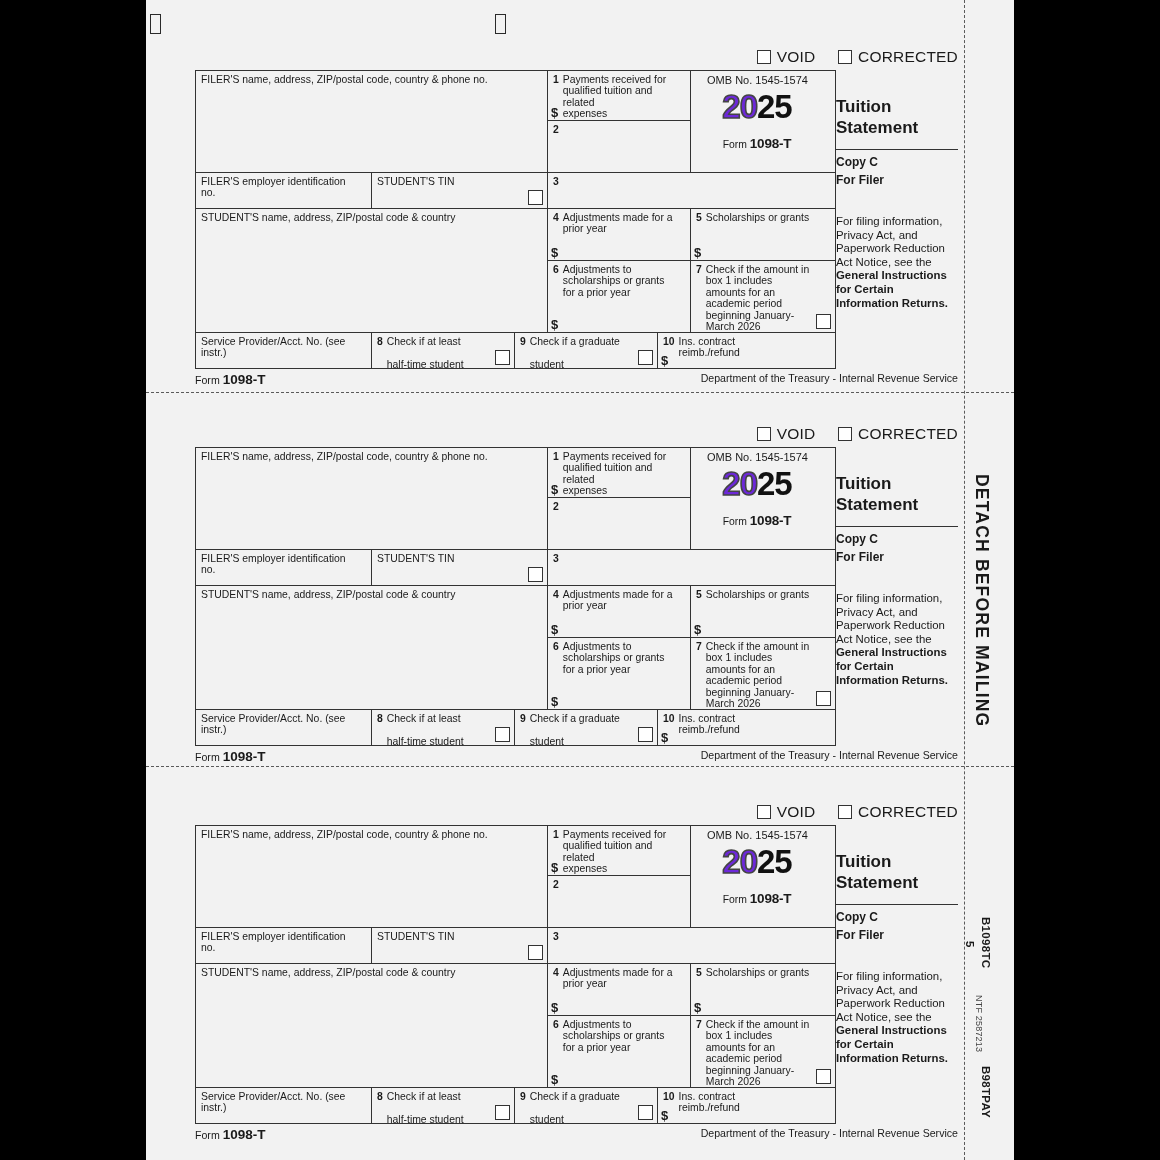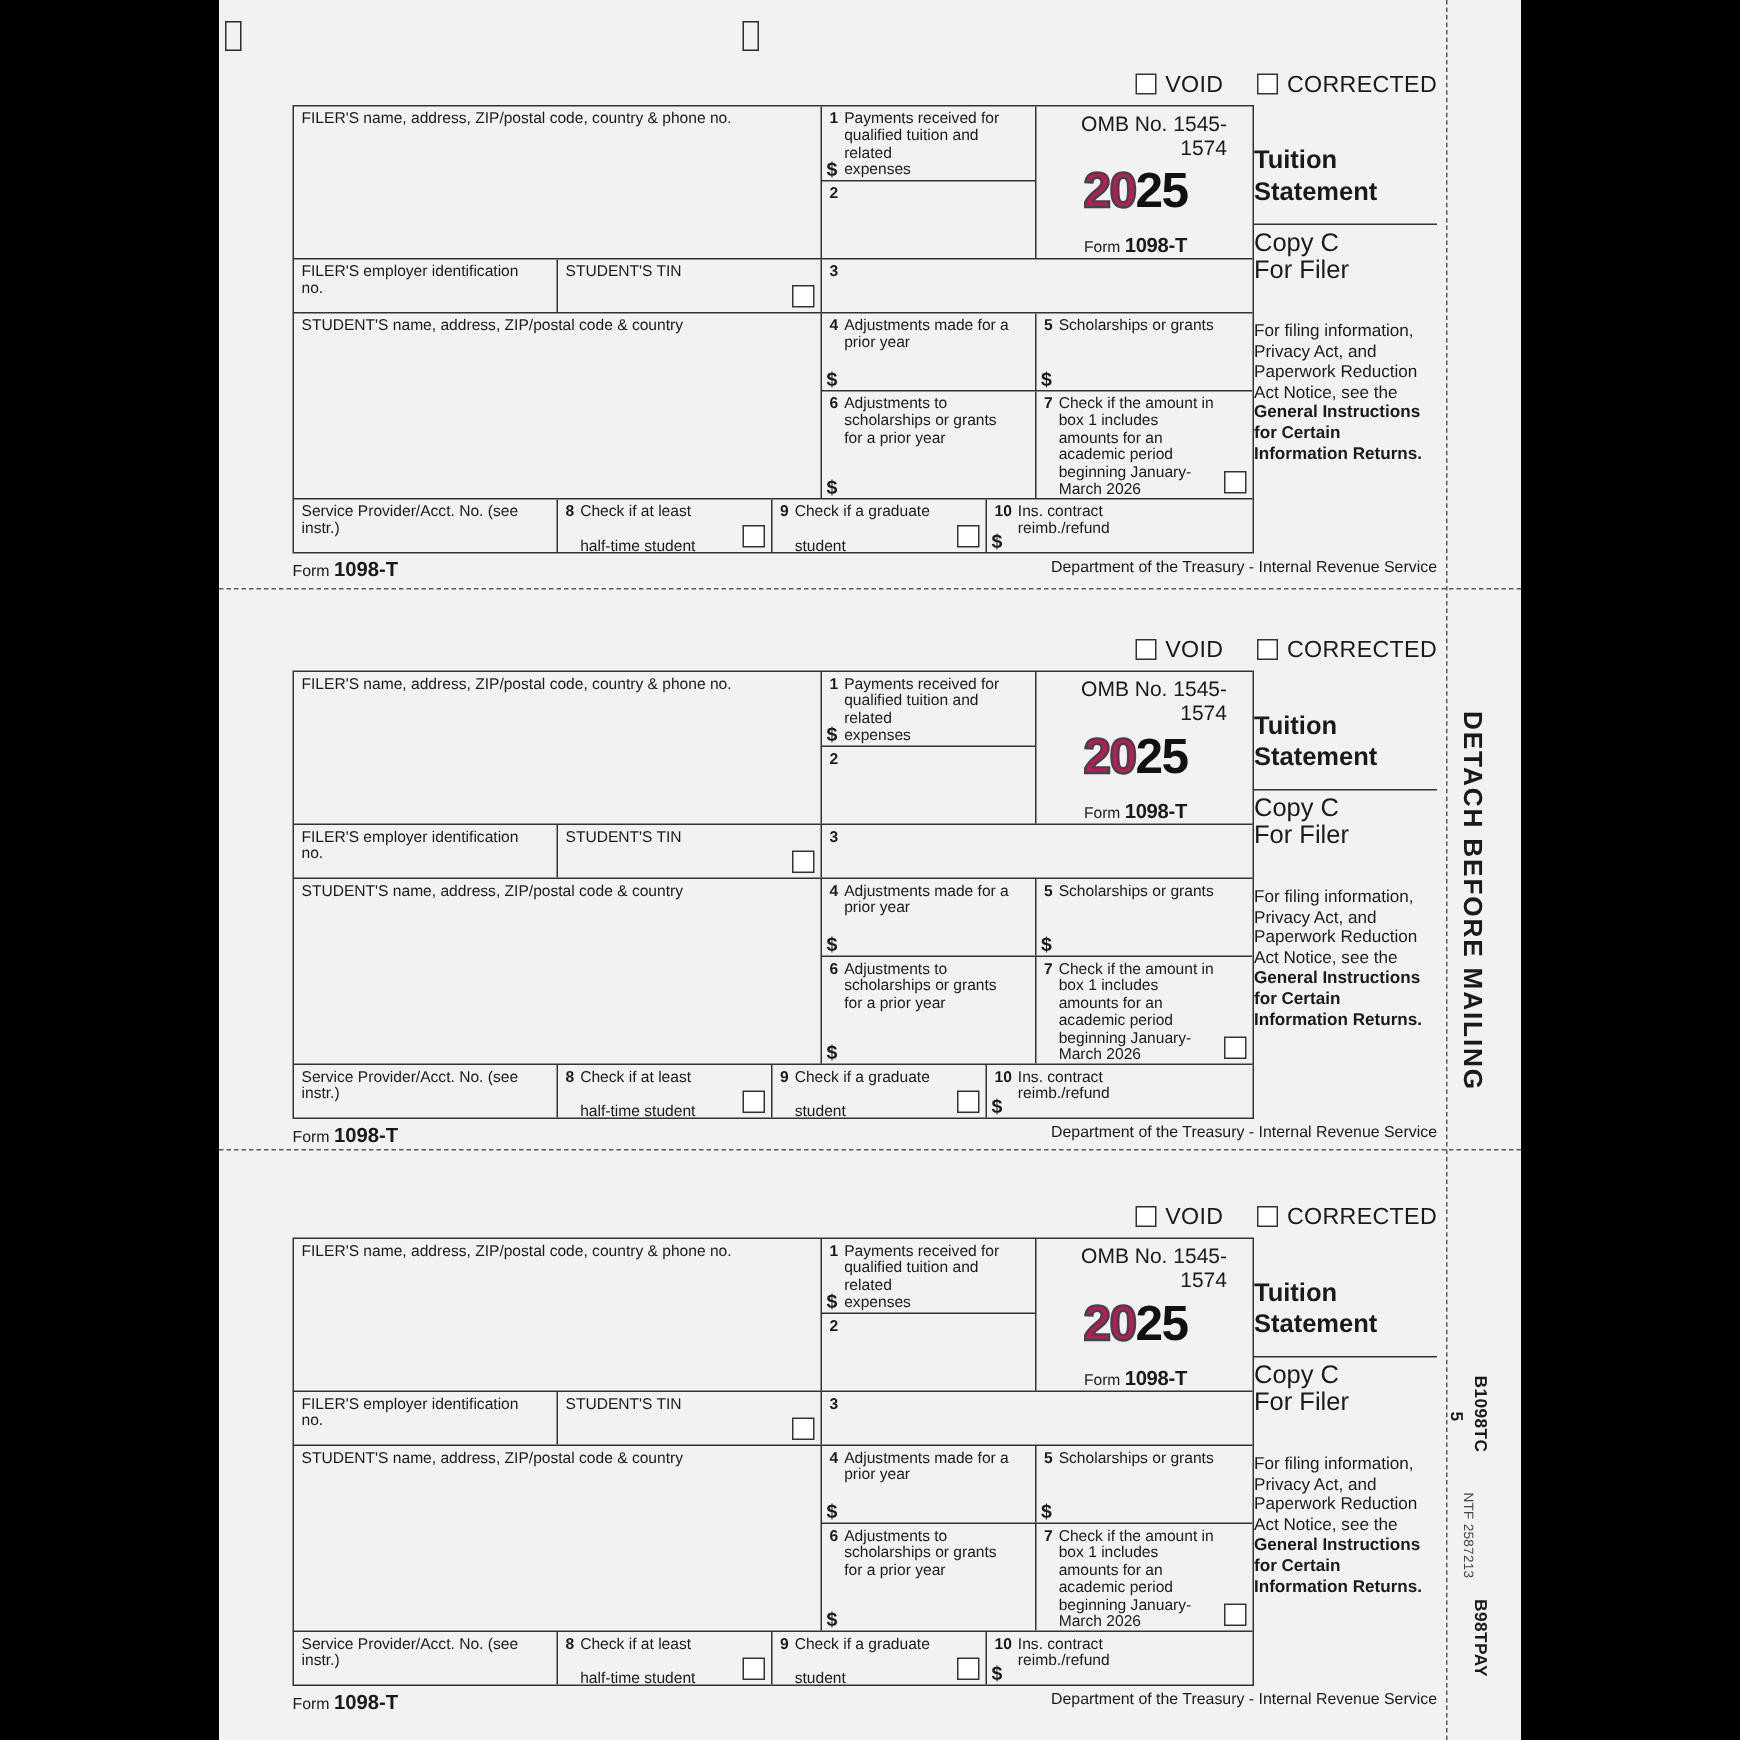--- a/index.html
+++ b/index.html
@@ -95,31 +95,31 @@
   .cbbox {
     position: absolute;
     right: 4px; bottom: 3px;
     width: 15px; height: 15px;
     border: 1.3px solid #333;
     background: #fff;
   }
 
   
   .omb { text-align: center; }
-  .omb-no { font-size: 14px; text-align: right; padding-left:1px;}
+  .omb-no { font-size: 11px; text-align: center; padding-left:1px;}
   .year {
     text-align: center;
     font-size: 33px;
     font-weight: bold;
     letter-spacing: -1px;
     line-height: 34px;
     margin-top: 4px;
   }
   .year .hollow {
-    color: #be185d;
+    color: #6d28d9;
     -webkit-text-stroke: 1.6px #444;
     text-shadow: none;
   }
   .year .solid { color: #111; }
   .form-line {
     font-size: 10.4px;
     text-align: center;
     margin-top: 2px;
   }
   .form-line b { font-size: 13.5px; letter-spacing: -.2px; }
@@ -135,22 +135,22 @@
     font-size: 17px;
     font-weight: bold;
     line-height: 21px;
     padding-top: 26px;
   }
   .hr-right {
     border-top: 1.4px solid #333;
     margin-top: 11px;
   }
   .copyc {
-    font-size: 17px;
-    font-weight: normal;
+    font-size: 12px;
+    font-weight: bold;
     line-height: 18px;
     padding-top: 3px;
   }
   .notice {
     font-size: 11.4px;
     line-height: 13.6px;
     padding-top: 26px;
   }
   .notice b { font-weight: bold; }
 

